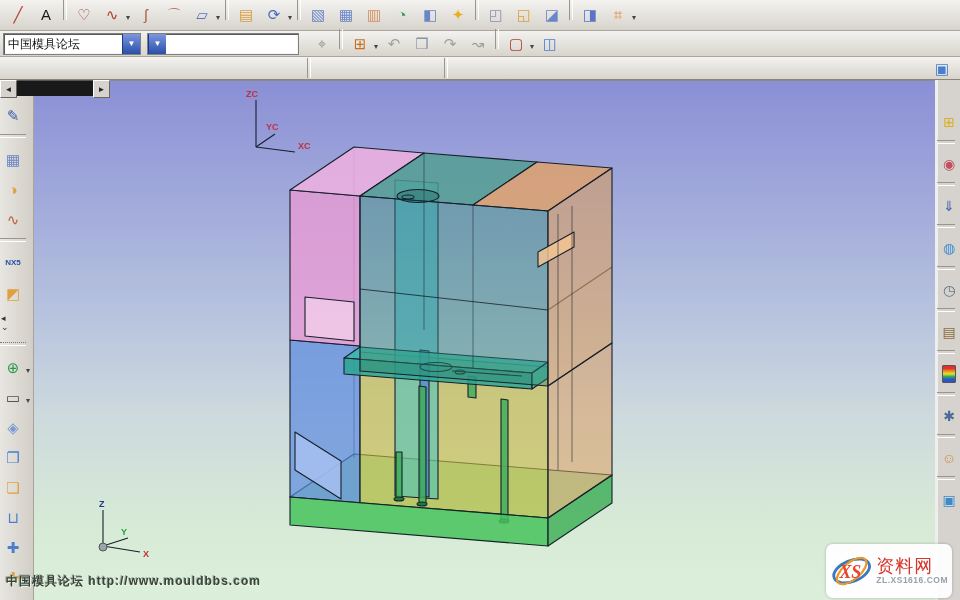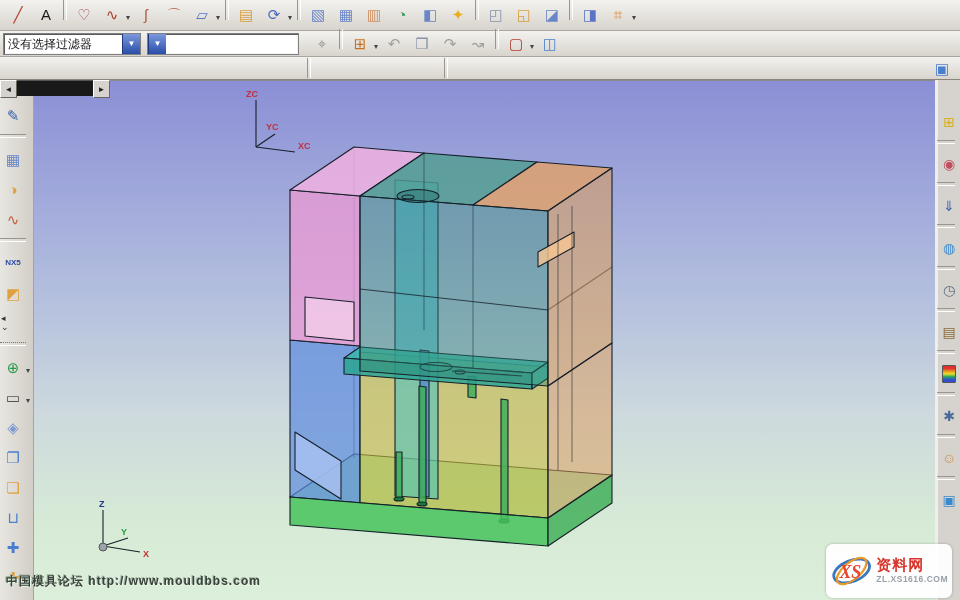--- a/index.html
+++ b/index.html
@@ -57,37 +57,37 @@
   #modelsvg{position:absolute;left:0;top:80px;width:960px;height:520px;pointer-events:none;}
   #modelsvg polygon, #modelsvg line, #modelsvg ellipse, #modelsvg path{
       stroke:#16202a;stroke-width:1.1;stroke-linejoin:round;}
   #modelsvg text{stroke:none;}
   
   #wm-left{position:absolute;left:6px;top:573px;z-index:9;font-weight:bold;font-size:12px;
       color:#38423a;letter-spacing:1px;text-shadow:1px 1px 0 #e8f4e4,-1px -1px 0 #9fb3a2;}
   #wm-right{position:absolute;right:8px;top:544px;z-index:9;width:126px;height:54px;
       background:rgba(255,255,255,.93);border-radius:7px;box-shadow:0 0 3px rgba(0,0,0,.25);
       display:flex;align-items:center;padding:2px 4px;box-sizing:border-box;}
-  #wm-right .brand{font-size:15px;font-weight:bold;color:#d8342a;line-height:1.05;
+  #wm-right .brand{font-size:18px;font-weight:normal;color:#d8342a;line-height:1.05;
       font-family:"Liberation Serif","DejaVu Serif",serif;letter-spacing:1px;}
   #wm-right .url{font-size:8.5px;font-weight:bold;color:#98a0a8;letter-spacing:.5px;}
 </style>
 </head>
 <body>
 
 <div id="app">
 
   <div id="row1" class="tbrow">
     <span style="width:4px"></span>
     <span><span class="tbi" style="color: rgb(176, 64, 48);">╱</span><span class="tbi" style="color: rgb(26, 26, 26);">A</span><span class="tb-sep"></span><span class="tbi" style="color: rgb(160, 64, 72);">♡</span><span class="tbi" style="color: rgb(176, 64, 48);">∿</span><span class="caret">▾</span><span class="tbi" style="color: rgb(176, 90, 64);">ʃ</span><span class="tbi" style="color: rgb(176, 90, 64);">⌒</span><span class="tbi" style="color: rgb(90, 116, 200);">▱</span><span class="caret">▾</span><span class="tb-sep"></span><span class="tbi" style="color: rgb(216, 160, 64);">▤</span><span class="tbi" style="color: rgb(74, 106, 192);">⟳</span><span class="caret">▾</span><span class="tb-sep"></span><span class="tbi" style="color: rgb(106, 134, 200);">▧</span><span class="tbi" style="color: rgb(106, 134, 200);">▦</span><span class="tbi" style="color: rgb(208, 144, 96);">▥</span><span class="tbi" style="color: rgb(58, 154, 90);">◔</span><span class="tbi" style="color: rgb(106, 134, 200);">◧</span><span class="tbi" style="color: rgb(232, 176, 32);">✦</span><span class="tb-sep"></span><span class="tbi" style="color: rgb(138, 146, 176);">◰</span><span class="tbi" style="color: rgb(216, 160, 64);">◱</span><span class="tbi" style="color: rgb(106, 134, 200);">◪</span><span class="tb-sep"></span><span class="tbi" style="color: rgb(90, 116, 200);">◨</span><span class="tbi" style="color: rgb(224, 144, 64);">⌗</span><span class="caret">▾</span></span>
   </div>
 
   <div id="row2" class="tbrow">
     <div class="combo" style="width:136px">
-      <span class="val">没有选择过滤器</span>
+      <span class="val">中国模具论坛</span>
       <span class="btn">▼</span>
     </div>
     <div class="combo" style="width:150px">
       <span class="btn">▼</span>
     </div>
     <span style="width:6px"></span>
     <span><span class="tbi" style="color: rgb(154, 154, 148);">⌖</span><span class="tb-sep"></span><span class="tbi" style="color: rgb(200, 112, 32);">⊞</span><span class="caret">▾</span><span class="tbi" style="color: rgb(160, 160, 152);">↶</span><span class="tbi" style="color: rgb(138, 146, 168);">❒</span><span class="tbi" style="color: rgb(160, 160, 152);">↷</span><span class="tbi" style="color: rgb(160, 160, 152);">↝</span><span class="tb-sep"></span><span class="tbi" style="color: rgb(176, 64, 48);">▢</span><span class="caret">▾</span><span class="tbi" style="color: rgb(74, 127, 208);">◫</span></span>
   </div>
 
   <div id="row3" class="tbrow">

